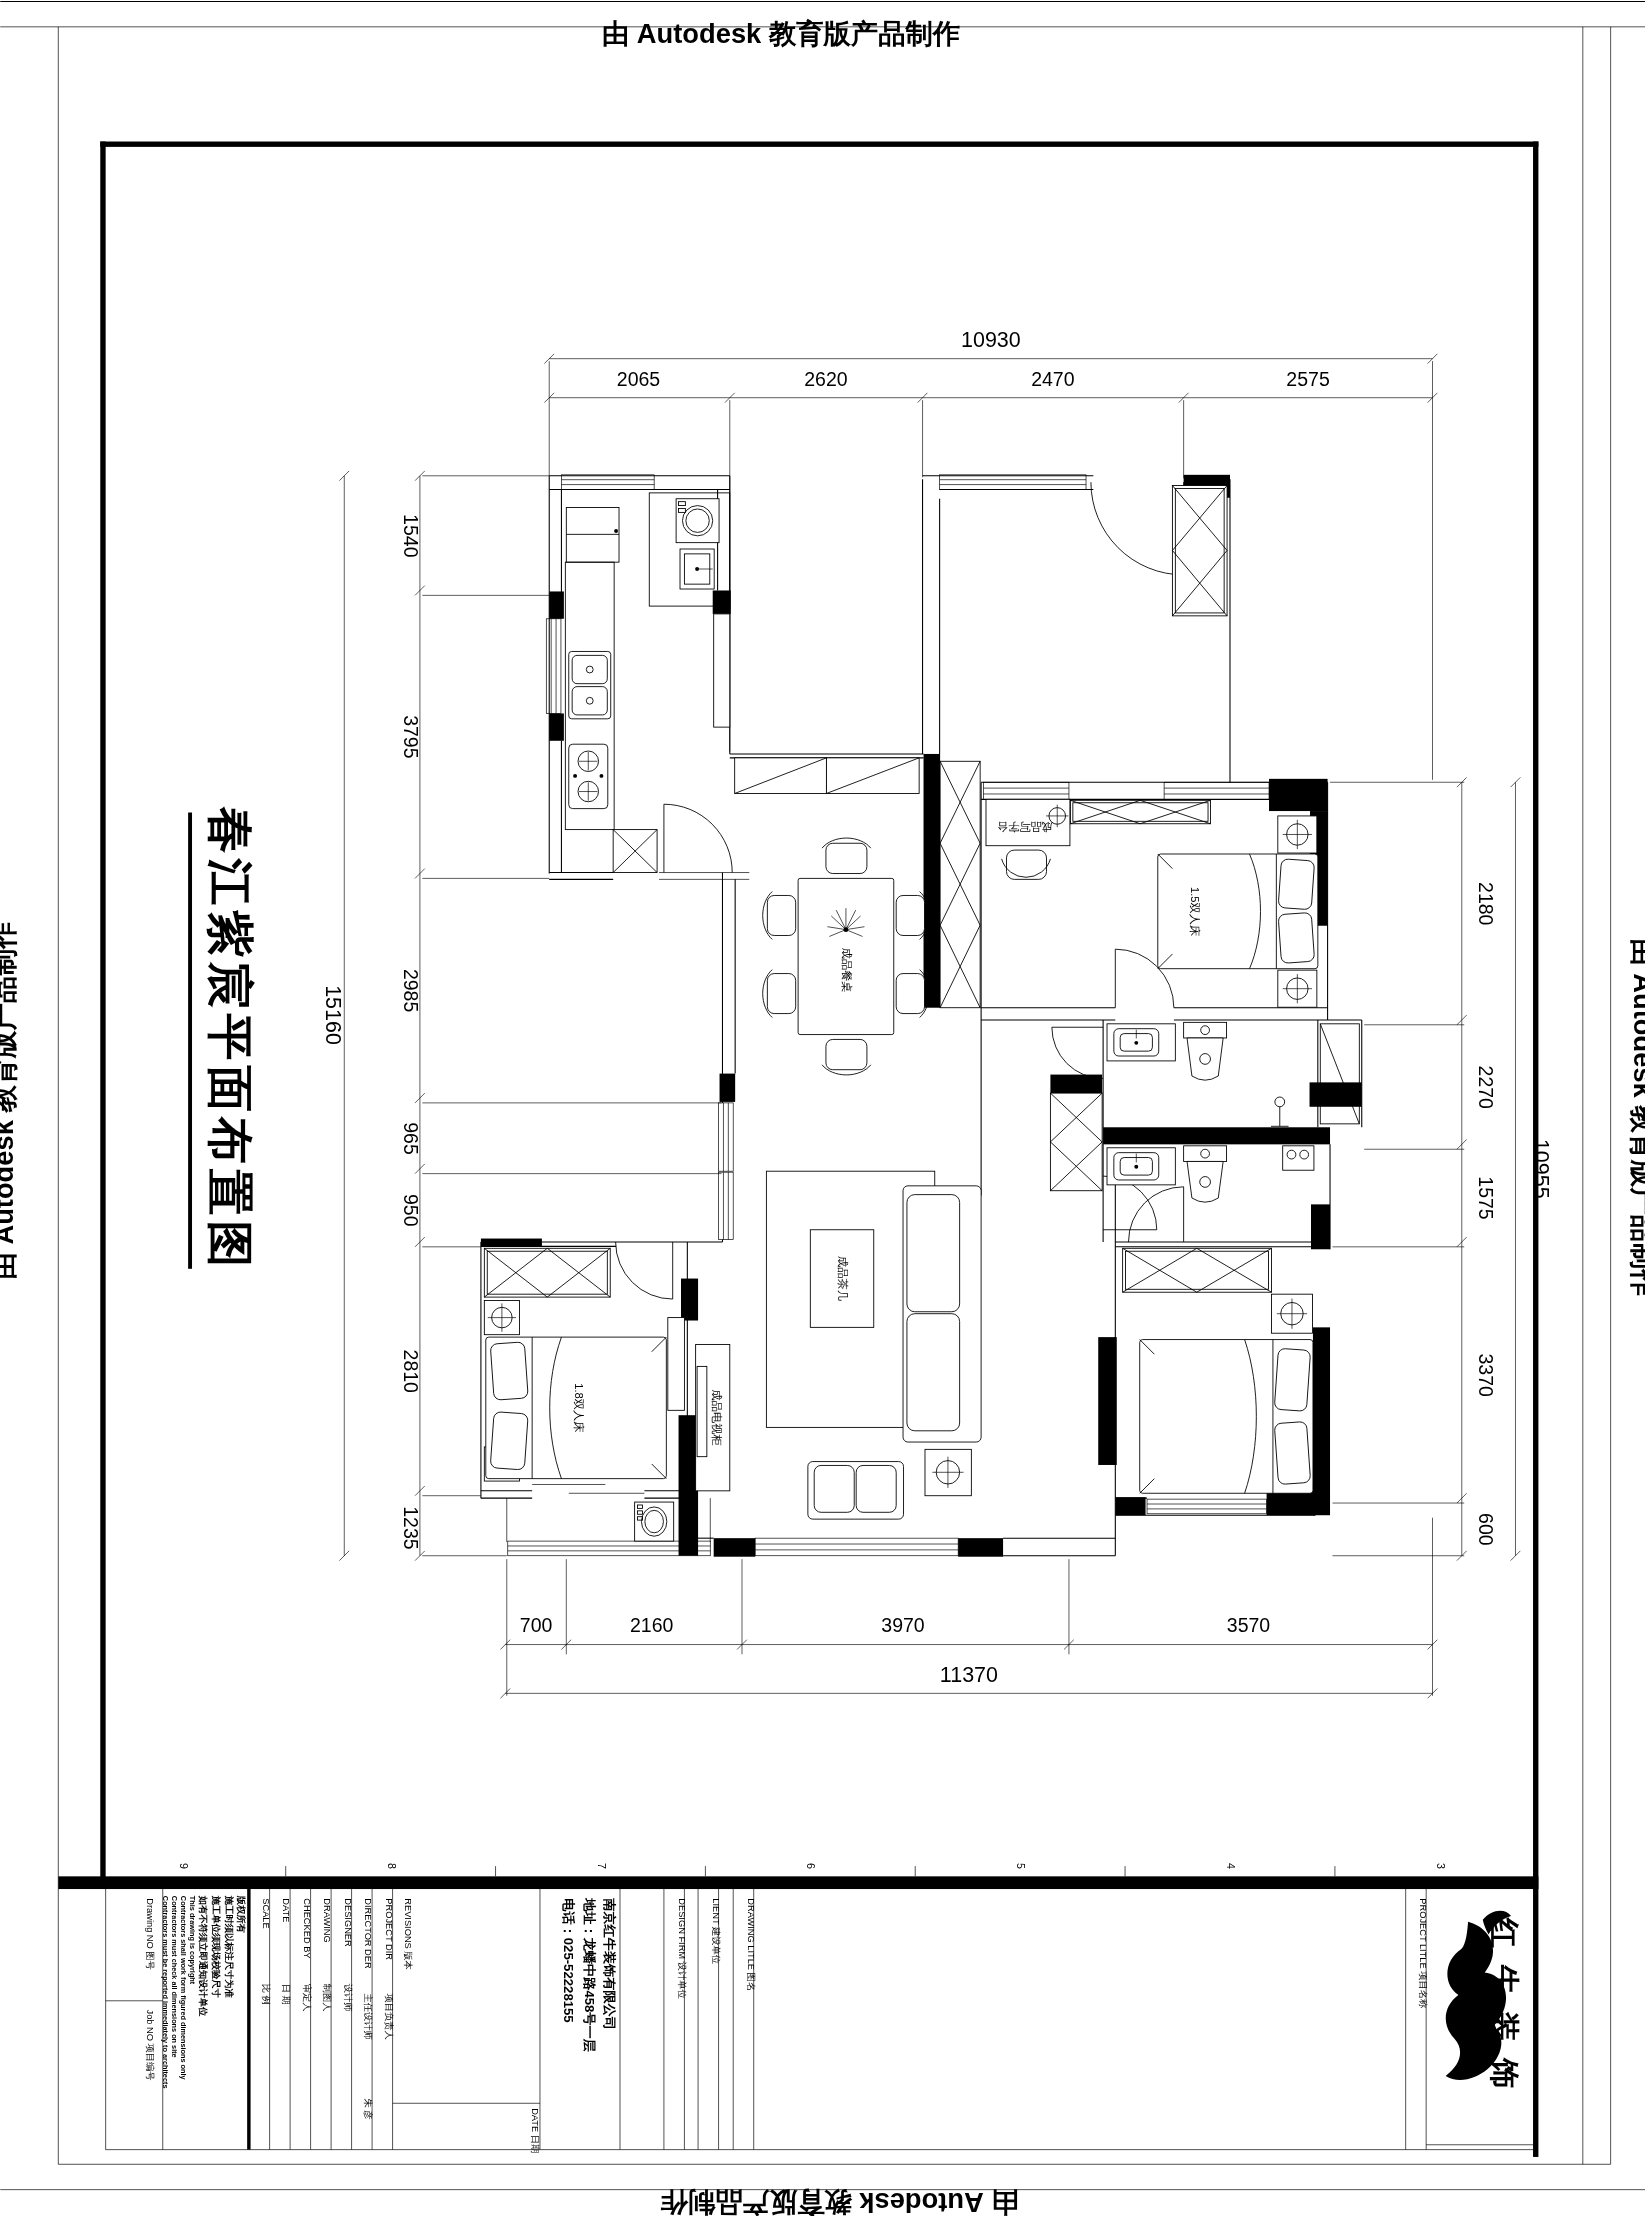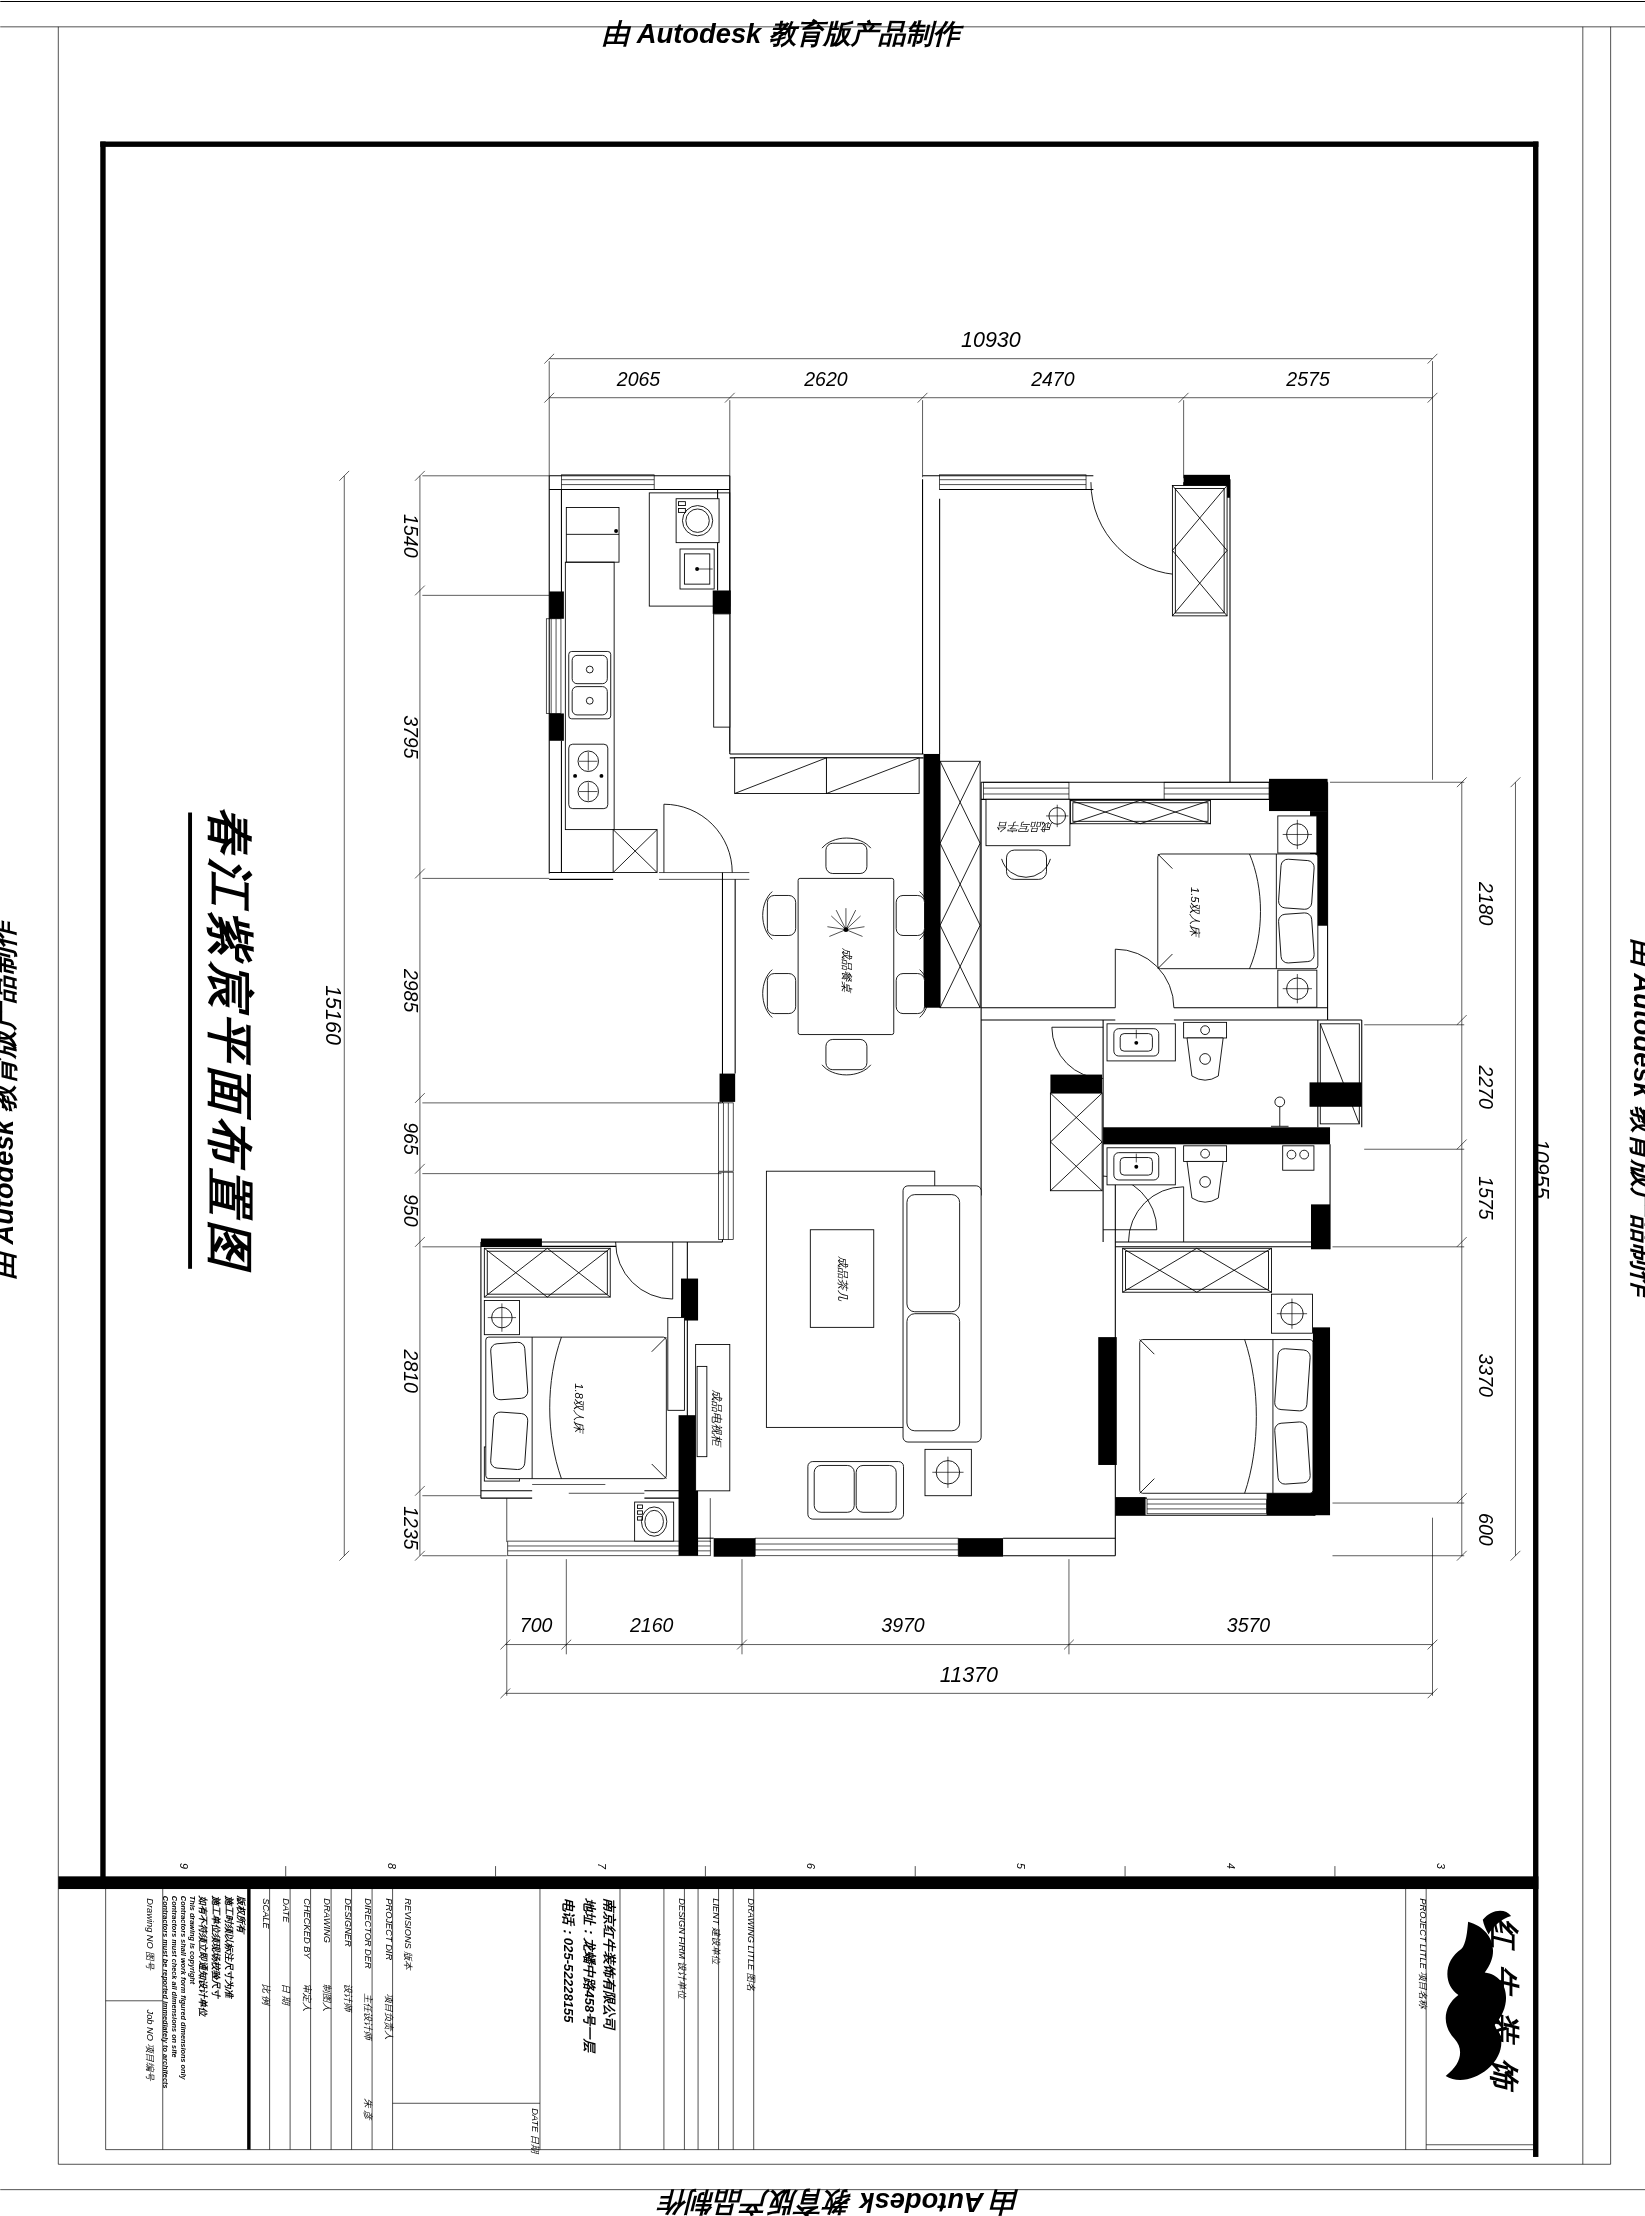--- a/index.html
+++ b/index.html
@@ -1,16 +1,16 @@
 <!DOCTYPE html>
 <html style="font-size:7.8px"><head>
 <meta charset="utf-8">
 <style>
   html,body{margin:0;padding:0;background:#888;}
-  #page{position:relative;width:1646px;height:2216px;background:#fff;overflow:hidden;font-style:italic;}
+  #page{position:relative;width:1646px;height:2216px;background:#fff;overflow:hidden;}
   svg{position:absolute;left:0;top:0;}
   text{font-family:"Liberation Sans","DejaVu Sans",sans-serif;fill:#000;}
   .ln{stroke:#000;stroke-width:2.2;fill:none;}
   .thin{stroke:#000;stroke-width:1.4;fill:none;}
   .fur{stroke:#000;stroke-width:1.8;fill:#fff;}
   .furn{stroke:#000;stroke-width:1.8;fill:none;}
   .blk{fill:#000;stroke:none;}
   .dim{stroke:#000;stroke-width:1.3;fill:none;}
   .banner{font-size:56px;font-weight:bold;}
   .dimt{font-size:40px;}

